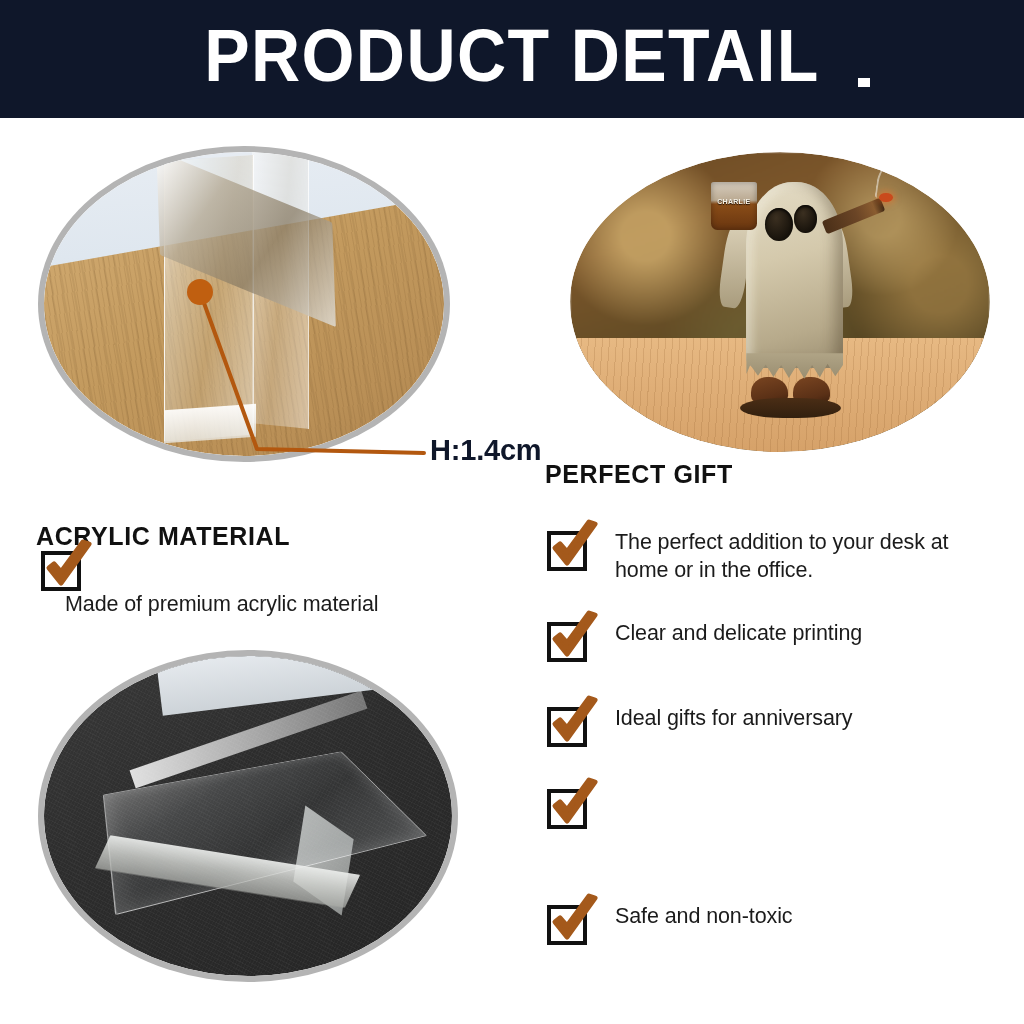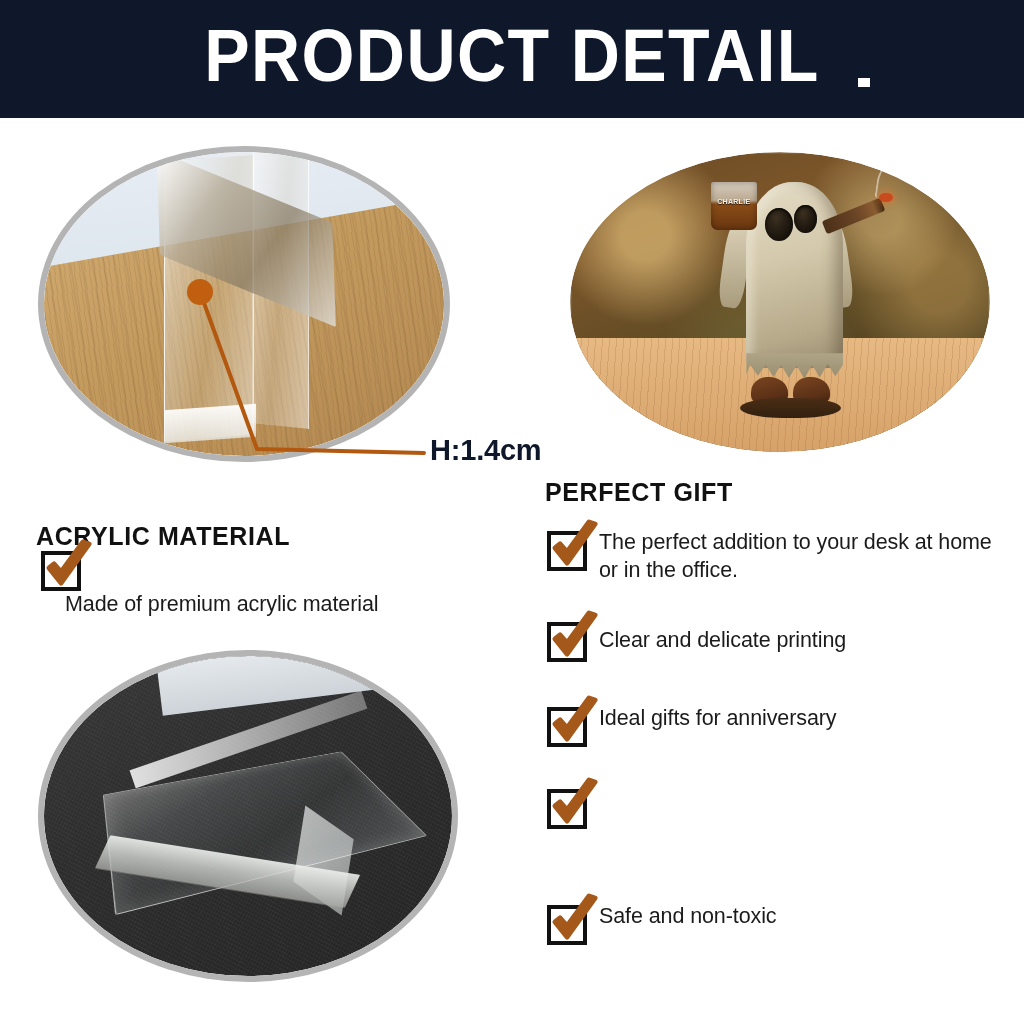--- a/index.html
+++ b/index.html
@@ -286,21 +286,21 @@
   
   .col-head {
     position: absolute;
     font-size: 25px;
     font-weight: 700;
     color: #111111;
     letter-spacing: 0.6px;
     white-space: nowrap;
   }
   #head-acrylic { left: 36px; top: 494px; margin-top: 28px; }
-  #head-gift   { left: 545px; top: 478px; text-align: center; }
+  #head-gift   { left: 545px; top: 460px; text-align: center; }
 
   .feature {
     position: absolute;
     display: flex;
     align-items: flex-start;
   }
   .chk {
     position: relative;
     flex: 0 0 auto;
     width: 40px;
@@ -311,33 +311,33 @@
   }
   .chk .tick {
     position: absolute;
     left: -1px;
     top: -13px;
     width: 48px;
     height: 50px;
     overflow: visible;
   }
   .feature .txt {
-    margin-left: 12px;
+    margin-left: 28px;
     font-size: 21.5px;
     line-height: 1.28;
     color: #1b1b1b;
     letter-spacing: -0.1px;
     font-weight: 400;
   }
 
   #feat-acrylic { left: 41px; top: 549px; width: 470px; flex-direction: column; }
   #feat-acrylic .txt { margin-left: 24px; }
 
   #feat-gift-0 { left: 547px; top: 529px; width: 455px; }
-  #feat-gift-1 { left: 547px; top: 620px; width: 440px; align-items: center; }
+  #feat-gift-1 { left: 547px; top: 620px; width: 440px; }
   #feat-gift-2 { left: 547px; top: 705px; width: 440px; }
   #feat-gift-3 { left: 547px; top: 787px; width: 450px; }
   #feat-gift-4 { left: 547px; top: 903px; width: 440px; }
 </style>
 </head>
 <body>
 
 <div id="banner">
   <div id="banner-title">PRODUCT DETAIL</div>
   <div id="banner-notch"></div>

